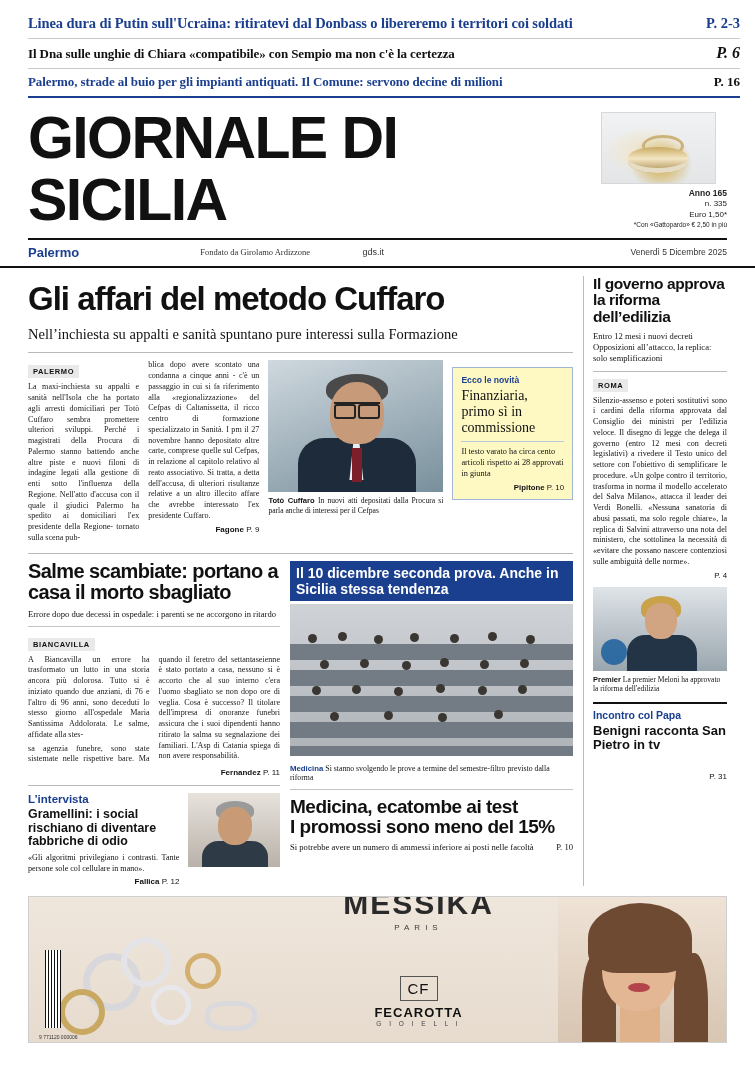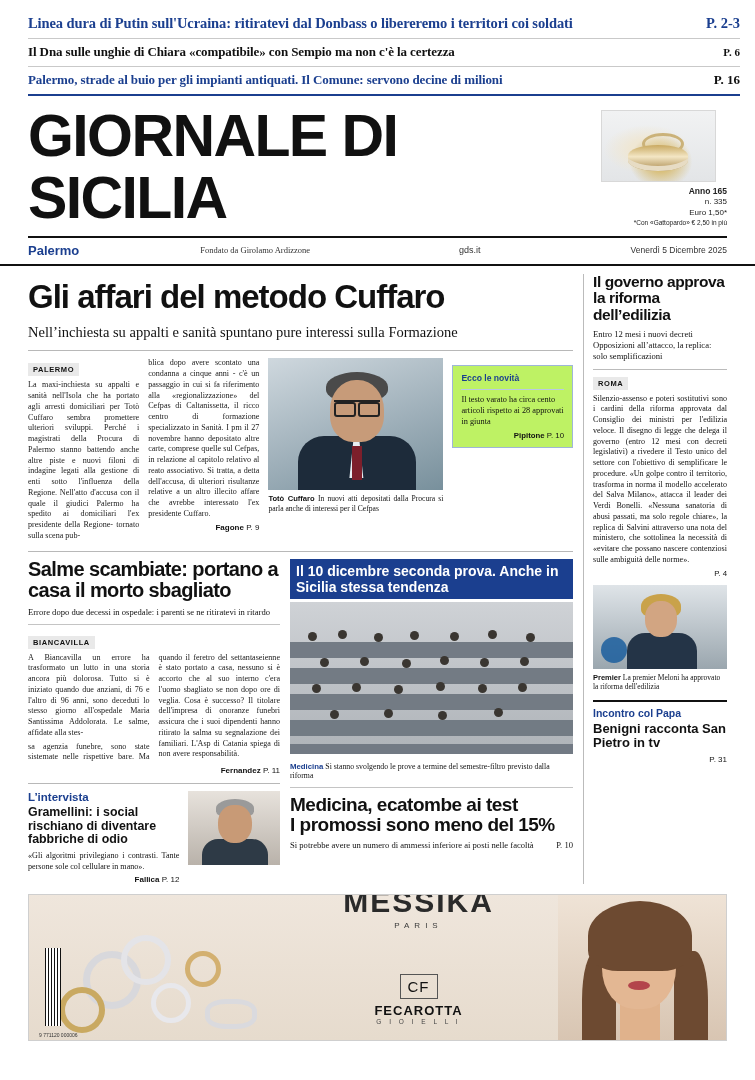--- a/index.html
+++ b/index.html
@@ -15,21 +15,21 @@
 
   
   .teasers { padding:10px 15px 2px 28px; }
   .teaser { display:flex; align-items:baseline; border-bottom:1px solid #c9c9c9; padding:5px 0 6px 0; }
   .teaser:last-child { border-bottom:2px solid #1b3f8f; }
   .teaser .t-text { flex:1; font-weight:bold; letter-spacing:-0.1px; }
   .teaser .t-page { font-weight:bold; white-space:nowrap; padding-left:10px; }
   .t1 .t-text { font-size:14.5px; color:#1b3f8f; }
   .t1 .t-page { font-size:14.5px; color:#1b3f8f; }
   .t2 .t-text { font-size:13px; color:#111; }
-  .t2 .t-page { font-size:11px; color:#111; }
+  .t2 .t-page { font-size:16px; color:#111;font-style:italic; }
   .t3 .t-text { font-size:13px; color:#1b3f8f; }
   .t3 .t-page { font-size:13px; color:#111; }
 
   
   .masthead { position:relative; padding:4px 28px 0 28px; }
   .logo {
     font-family:"Liberation Sans", sans-serif;
     font-weight:bold;
     font-size:59px;
     letter-spacing:-1.6px;
@@ -69,21 +69,21 @@
   .infoblock .small { font-size:6.5px; }
 
   .mast-rule { border-top:2px solid #111; margin:6px 28px 0 28px; }
   .mast-bottom {
     display:flex; align-items:center; padding:5px 28px 6px 28px;
     border-bottom:2px solid #111;
     font-family:"Liberation Sans", sans-serif;
   }
   .mast-bottom .city { color:#1b3f8f; font-weight:bold; font-size:13px; width:120px; }
   .mast-bottom .founded { flex:1; text-align:center; font-size:8.5px; color:#333; font-family:"Liberation Serif", serif;}
-  .mast-bottom .site { flex:1; text-align:center; font-size:9px; color:#333; }
+  .mast-bottom .site { flex:1; text-align:left; font-size:9px; color:#333; }
   .mast-bottom .date { width:150px; text-align:right; font-size:8.5px; color:#333; }
 
   
   .content { display:flex; padding:8px 28px 0 28px; gap:10px; }
   .col-main { width:545px; }
   .col-right { width:144px; border-left:1px solid #bbb; padding-left:9px; }
 
   .headline {
     font-family:"Liberation Sans", sans-serif;
     font-weight:bold; font-size:33px; line-height:1.03;
@@ -137,21 +137,21 @@
     position:absolute; left:74px; top:80px; width:28px; height:40px;
     background:#e8eef2; clip-path:polygon(40% 0,60% 0,75% 100%,25% 100%);
   }
   .photo-cuffaro .tie {
     position:absolute; left:84px; top:88px; width:10px; height:34px; background:#7c1f2b;
   }
   .cutline { font-size:7.6px; line-height:1.3; margin-top:4px; text-align:justify; }
   .cutline b { font-family:"Liberation Sans", sans-serif; }
 
   .box-novita {
-    border:1px solid #9fb6d8; background:#bef264; padding:7px 8px; margin-top:7px;
+    border:1px solid #9fb6d8; background:#fef9c3; padding:7px 8px; margin-top:7px;
   }
   .box-novita .bt { color:#1b3f8f; font-weight:bold; font-size:8.6px; font-family:"Liberation Sans", sans-serif; }
   .box-novita .bh { font-size:14px; line-height:1.12; margin-top:3px; }
   .box-novita .bbody { font-size:8.3px; line-height:1.3; margin-top:6px; border-top:1px solid #b9c9e2; padding-top:5px; }
   .box-novita .bby { font-size:7.8px; text-align:right; margin-top:3px; font-family:"Liberation Sans", sans-serif;}
 
   .divider { border-top:1px solid #b8b8b8; margin:9px 0 7px 0; }
 
   .sec2 { display:flex; gap:10px; }
   .sec2-left { width:252px; }
@@ -212,21 +212,21 @@
   .photo-meloni .bgm { position:absolute; inset:0; background:linear-gradient(#dfe4e8,#9aa6ae); }
   .photo-meloni .hm { position:absolute; left:52px; top:16px; width:32px; height:36px; border-radius:46%; background:#d2a582; }
   .photo-meloni .hrm { position:absolute; left:48px; top:9px; width:40px; height:24px; border-radius:50% 50% 35% 35%; background:#c9a24a; }
   .photo-meloni .bm { position:absolute; left:34px; top:48px; width:70px; height:36px; border-radius:18px 18px 0 0; background:#243447; }
   .photo-meloni .logo-m { position:absolute; left:8px; bottom:6px; width:26px; height:26px; border-radius:50%; background:#1b5e9e; opacity:.85;}
   .r-cut { font-size:7.5px; line-height:1.28; margin-top:4px; }
   .r-cut b { font-family:"Liberation Sans", sans-serif; }
   .box-papa { border-top:2px solid #111; margin-top:8px; padding-top:5px; }
   .box-papa .t { color:#1b3f8f; font-family:"Liberation Sans", sans-serif; font-weight:bold; font-size:10.5px; }
   .box-papa .h { font-family:"Liberation Sans", sans-serif; font-weight:bold; font-size:13px; line-height:1.08; margin-top:3px; }
-  .box-papa .p { font-size:8px; text-align:right; margin-top:5px; font-family:"Liberation Sans", sans-serif;}
+  .box-papa .p { font-size:8px; text-align:right; margin-top:20px; font-family:"Liberation Sans", sans-serif;}
 
   
   .ad-wrap { margin:10px 28px 0 28px; border:1px solid #cfcfcf; height:147px; position:relative; overflow:hidden;
              background:linear-gradient(#efe6dc,#e6dbcd); display:flex; }
   .ad-left { width:250px; position:relative; }
   .ring { position:absolute; border-radius:50%; }
   .ad-mid { flex:1; display:flex; flex-direction:column; align-items:center; justify-content:center; }
   .ad-brand { font-family:"Liberation Sans", sans-serif; font-weight:bold; font-size:30px; letter-spacing:2px; color:#2a2a2a; }
   .ad-paris { font-family:"Liberation Sans", sans-serif; font-size:8px; letter-spacing:5px; color:#3a3a3a; margin-top:2px;}
   .ad-jeweller { margin-top:44px; text-align:center; }
@@ -319,35 +319,36 @@
             <div class="glasses"></div>
           </div>
           <div class="cutline">
             <b>Totò Cuffaro</b>
             <span>In nuovi atti depositati dalla Procura si parla anche di interessi per il Cefpas</span>
           </div>
         </div>
         <div style="width:128px;">
           <div class="box-novita">
             <div class="bt">Ecco le novità</div>
+            <div class="bh">Finanziaria, primo sì in commissione</div>
             <div class="bbody">Il testo varato ha circa cento articoli rispetto ai 28 approvati in giunta</div>
             <div class="bby">
               <b>Pipitone</b>
               <span>P. 10</span>
             </div>
           </div>
         </div>
       </div>
 
       <div class="divider"></div>
 
       <div class="sec2">
         <div class="sec2-left">
           <div class="h2">Salme scambiate: portano a casa il morto sbagliato</div>
-          <div class="sub2">Errore dopo due decessi in ospedale: i parenti se ne ritiratevi in ritardo</div>
+          <div class="sub2">Errore dopo due decessi in ospedale: i parenti se ne accorgono in ritardo</div>
           <div class="kicker">BIANCAVILLA</div>
           <div class="two-col">
             <div class="bodytext">A Biancavilla un errore ha trasformato un lutto in una storia ancora più dolorosa. Tutto si è iniziato quando due anziani, di 76 e l'altro di 96 anni, sono deceduti lo stesso giorno all'ospedale Maria Santissima Addolorata. Le salme, affidate alla stes-</div>
             <div class="bodytext" style="margin-top:3px;">sa agenzia funebre, sono state sistemate nelle rispettive bare. Ma quando il feretro del settantaseienne è stato portato a casa, nessuno si è accorto che al suo interno c'era l'uomo sbagliato se non dopo ore di veglia. Cosa è successo? Il titolare dell'impresa di onoranze funebri assicura che i suoi dipendenti hanno ritirato la salma su segnalazione dei familiari. L'Asp di Catania spiega di non avere responsabilità.</div>
           </div>
           <div class="byline">
             <b>Fernandez</b>
             <span>P. 11</span>
           </div>
 

